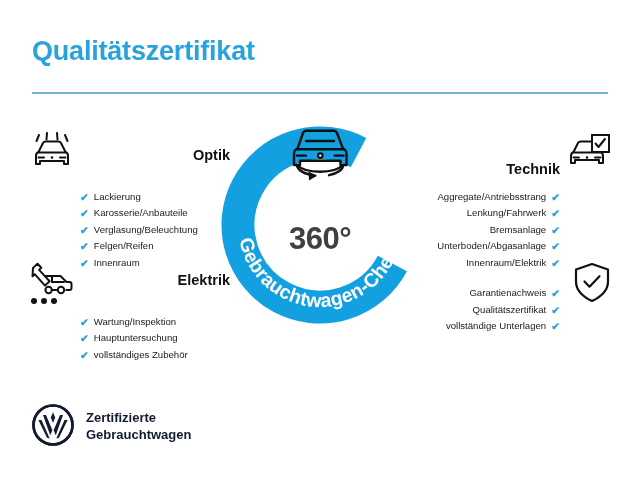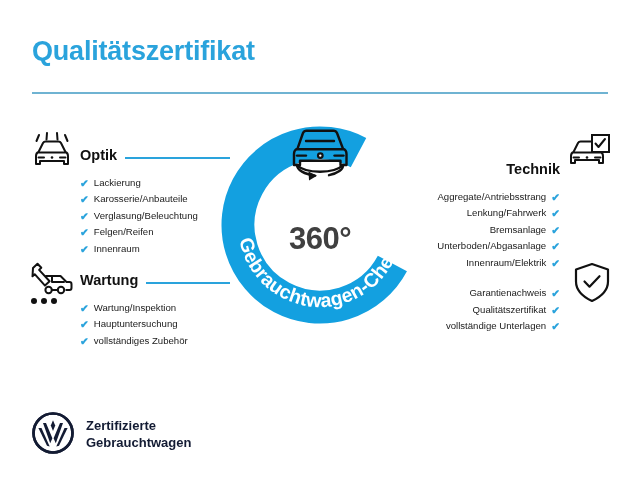--- a/index.html
+++ b/index.html
@@ -30,42 +30,42 @@
     font-size:14.5px;font-weight:bold;color:#111111;
     white-space:nowrap;line-height:1;
   }
   .head-row{display:flex;align-items:flex-end;gap:8px;}
   .head-rule{height:2px;background:#2aa3dc;flex:1 1 auto;margin-bottom:4px;}
   .items{margin-top:12px;font-size:9.6px;color:#1a1a1a;line-height:1.72;}
   .item{display:flex;align-items:center;gap:5px;white-space:nowrap;}
   .check{color:#2aa3dc;font-size:10.5px;font-weight:bold;line-height:1;}
 
   
-  .left .head-row{flex-direction:row;justify-content:center;}
+  .left .head-row{flex-direction:column;justify-content:center;}
   .left .items{text-align:left;}
   
   .right .head-row{flex-direction:column;}
   .right .items{text-align:right;}
   .right .item{justify-content:flex-end;}
 
   
   .icon{position:absolute;}
 
   
   .badge{position:absolute;left:220px;top:125px;width:200px;height:200px;}
   .badge svg{display:block;}
   .badge .deg{
     position:absolute;left:0;right:0;top:96px;
     text-align:center;font-size:31px;font-weight:bold;color:#404040;
     letter-spacing:-0.5px;
   }
   .car-top{position:absolute;left:52px;top:-4px;width:96px;height:72px;}
 
   
-  .footer{position:absolute;left:32px;top:404px;display:flex;align-items:center;gap:12px;margin-top:8px;}
+  .footer{position:absolute;left:32px;top:404px;display:flex;align-items:center;gap:12px;}
   .vw-text{
     font-size:13px;font-weight:bold;color:#131b33;line-height:1.28;white-space:nowrap;
   }
 </style>
 </head>
 <body>
 
 <div class="page">
 
   <div class="title">Qualitätszertifikat</div>
@@ -156,21 +156,21 @@
         <line x1="29" y1="24.5" x2="34.5" y2="24.5"></line>
       </g>
       <circle cx="21" cy="24.5" r="1.3" fill="#111"></circle>
       <rect x="26" y="2" width="17" height="17" fill="#fff" stroke="#111" stroke-width="2"></rect>
       <path d="M29.5 10.5 l3 3.5 l6.5 -8" fill="none" stroke="#111" stroke-width="2" stroke-linecap="round" stroke-linejoin="round"></path>
     </svg>
   </div>
 
   <div class="block left" style="left:80px;top:273px;width:150px;">
     <div class="head-row">
-      <div class="heading">Wartung</div>
+      <div class="heading">Elektrik</div>
       <div class="head-rule"></div>
     </div>
     <div class="items">
       <div class="item">
           <span class="check">✔</span>
           <span>Wartung/Inspektion</span>
         </div>
       <div class="item">
           <span class="check">✔</span>
           <span>Hauptuntersuchung</span>

